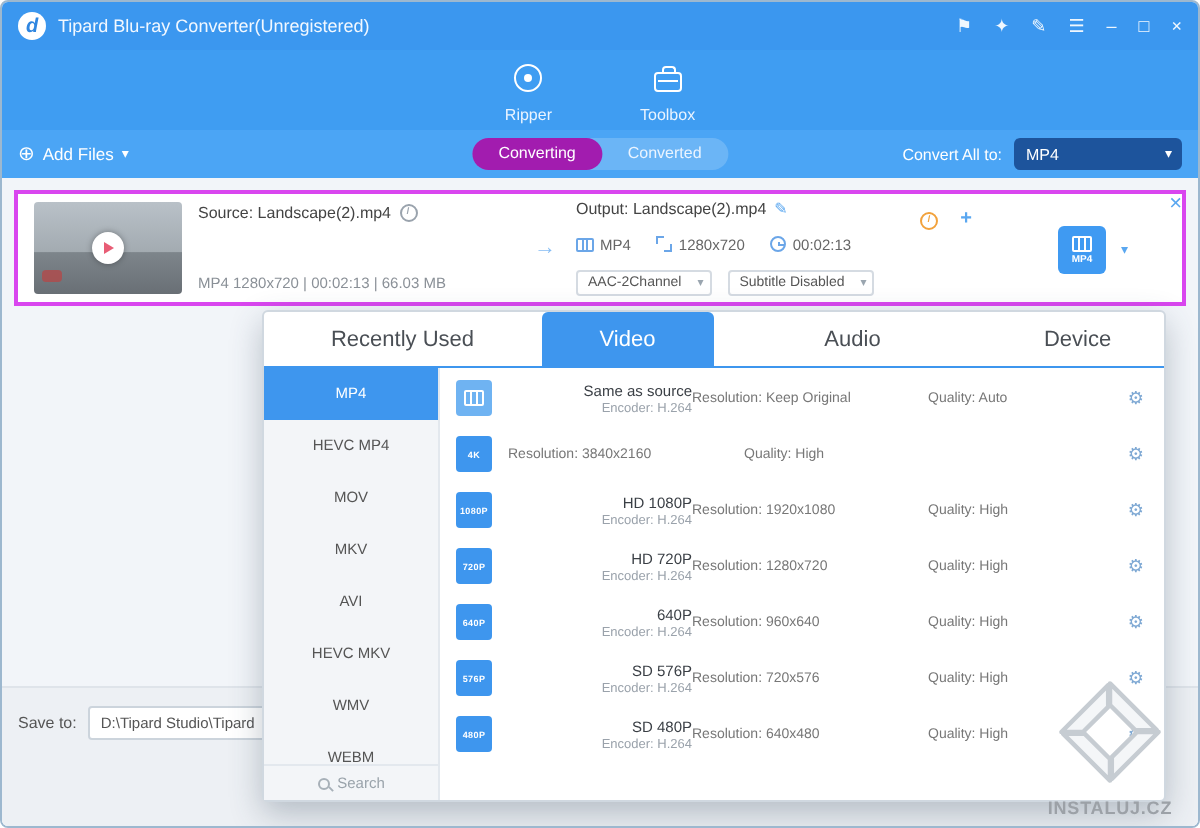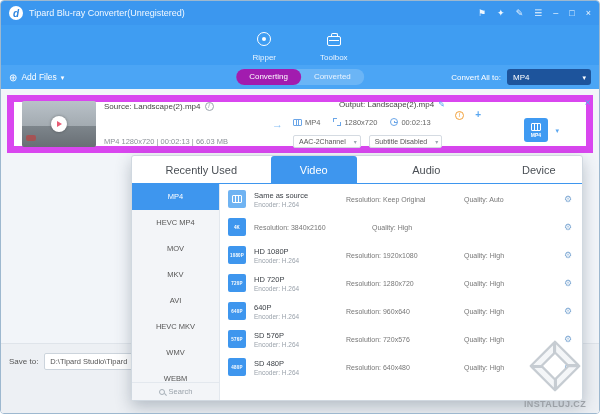--- a/index.html
+++ b/index.html
@@ -53,21 +53,21 @@
   .convert-all { margin-left: auto; display: flex; align-items: center; gap: 6px; }
   .ca-label { font-size: 8px; }
   .ca-select { background: #1d549c; border-radius: 3px; height: 16px; width: 84px;
                display: flex; align-items: center; padding: 0 6px; font-size: 8px; position: relative; }
   .ca-select .caret { position: absolute; right: 5px; }
 
   
   .content { flex: 1 1 auto; background: #f2f5f9; position: relative; }
 
   .file-row { position: relative; margin: 6px 6px 0 6px; height: 58px; background: #fff;
-              border: 7px solid #d946ef; display: flex; align-items: center; padding: 5px 8px; }
+              border: 2px solid #d946ef; display: flex; align-items: center; padding: 5px 8px; }
   .thumb { width: 74px; height: 46px; border-radius: 2px; flex: 0 0 auto; position: relative;
            background: linear-gradient(180deg, #b9c1c8 0%, #a3abb1 54%, #7d858b 55%, #696f75 100%); }
   .thumb::before { content:""; position: absolute; left: 4px; bottom: 6px; width: 10px; height: 6px;
            background: #b24a4a; border-radius: 2px; opacity: .8; }
   .play-overlay { position: absolute; left: 50%; top: 50%; transform: translate(-50%,-50%);
            width: 16px; height: 16px; background: #fff; border-radius: 50%; display: flex;
            align-items: center; justify-content: center; box-shadow: 0 0 3px rgba(0,0,0,.35); }
   .play-tri { width: 0; height: 0; border-left: 5px solid #e85d75;
               border-top: 3.5px solid transparent; border-bottom: 3.5px solid transparent; margin-left: 1px; }
 
@@ -77,21 +77,21 @@
   .i-info { width: 9px; height: 9px; border: 1px solid #9aa3ad; color: #9aa3ad; border-radius: 50%;
             font-size: 6.5px; font-style: italic; display: inline-flex; align-items: center;
             justify-content: center; line-height: 1; flex: 0 0 auto; }
   .i-info.orange { border-color: #f2a23c; color: #f2a23c; }
   .src-meta { font-size: 7.5px; color: #8a9097; white-space: nowrap; }
 
   .arrow { margin: 0 10px; color: #86bdf4; font-size: 11px; flex: 0 0 auto; }
 
   .out-block { height: 48px; width: 232px; display: flex; flex-direction: column;
                justify-content: space-between; }
-  .out-line { font-size: 8px; color: #444; display: flex; align-items: flex-end; gap: 4px; white-space: nowrap; margin-left: 46px; }
+  .out-line { font-size: 8px; color: #444; display: flex; align-items: flex-end; gap: 4px; white-space: nowrap; }
   .edit { color: #5aa7f0; font-size: 8px; }
   .out-stats { display: flex; gap: 13px; font-size: 7.5px; color: #666; }
   .stat { display: flex; align-items: center; gap: 3px; color: #666; }
   .stat .ic { color: #6ba6e8; }
   .out-selects { display: flex; gap: 8px; }
   .mini-select { height: 13px; line-height: 12px; border: 1px solid #d5dbe2; border-radius: 2px;
                  background: #fff; padding: 0 14px 0 5px; font-size: 7px; color: #555; position: relative;
                  white-space: nowrap; }
   .mini-select .caret { position: absolute; right: 3px; top: 3px; color: #9aa5af; font-size: 6px; }
 
@@ -154,21 +154,21 @@
   .i-search::after { content:""; position: absolute; width: 3px; height: 1px; background: #a7b0b8;
               transform: rotate(45deg); right: -3px; bottom: -1px; }
   .rows { flex: 1; display: flex; flex-direction: column; padding-top: 1px; }
   .fmt-row { height: 28px; display: flex; align-items: center; padding: 0 10px 0 8px; }
   .fmt-icon { width: 18px; height: 18px; background: #3e96ee; border-radius: 2px; color: #fff;
               display: flex; align-items: center; justify-content: center; flex: 0 0 auto;
               margin-right: 8px; }
   .fmt-icon.light { background: #6fb3f2; }
   .fmt-icon .i-film { width: 10px; height: 8px; }
   .fmt-icon-label { font-size: 4.5px; font-weight: bold; letter-spacing: .2px; }
-  .fmt-titles { width: 92px; }
+  .fmt-titles { width: 92px; text-align: right; }
   .fmt-title { font-size: 7.5px; color: #3a3f45; }
   .fmt-enc { font-size: 6.5px; color: #9aa2ab; margin-top: 1px; }
   .fmt-res { width: 118px; font-size: 7px; color: #777; }
   .fmt-q { width: 90px; font-size: 7px; color: #777; }
   .gear { margin-left: auto; color: #7fa9d4; font-size: 9px; line-height: 1; }
 
   
   .watermark { position: absolute; right: 8px; bottom: 4px; width: 72px; z-index: 30;
                display: flex; flex-direction: column; align-items: center; gap: 6px; }
   .wm-text { font-size: 9px; font-weight: bold; color: #9ca1a7; letter-spacing: .4px; }

